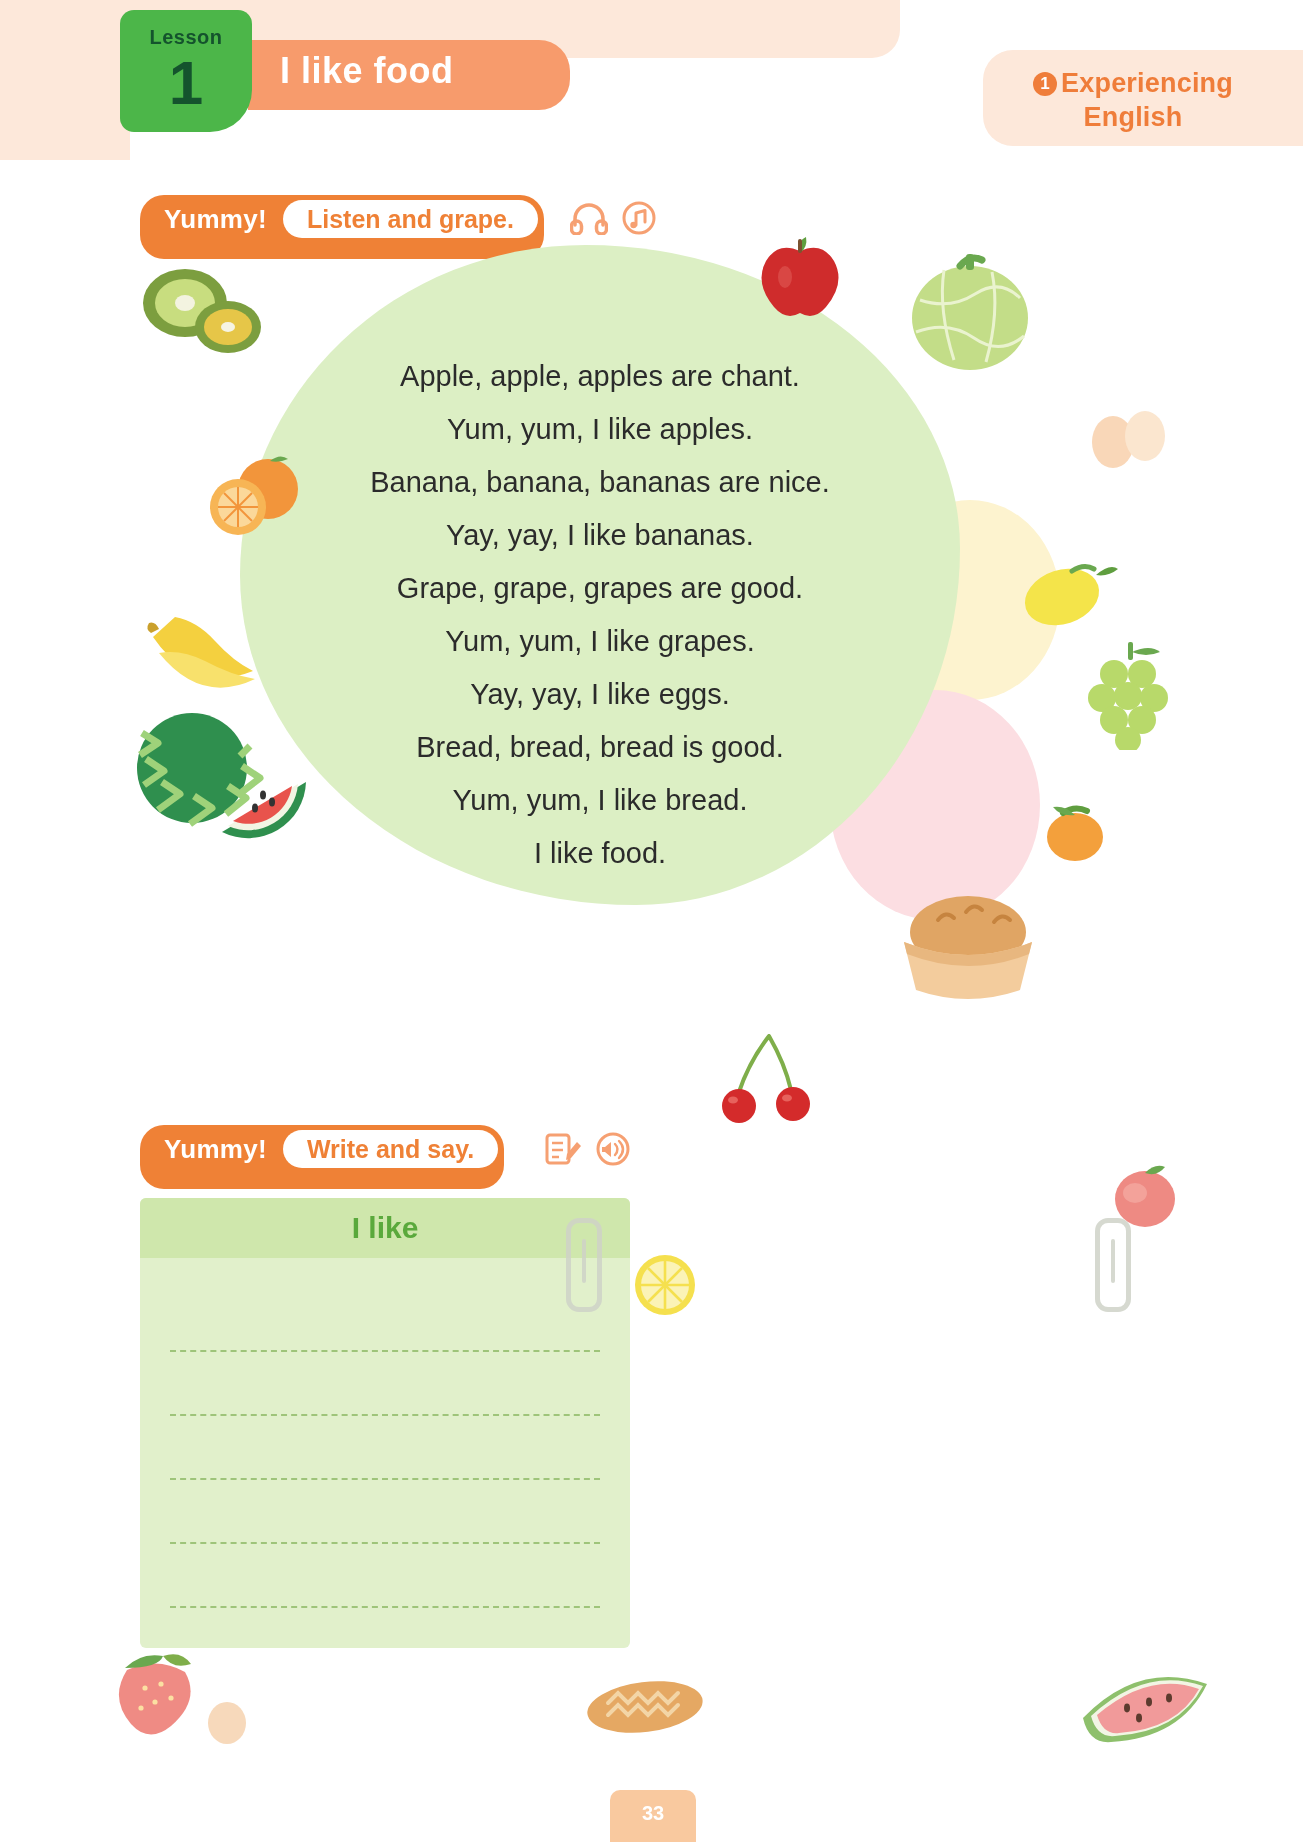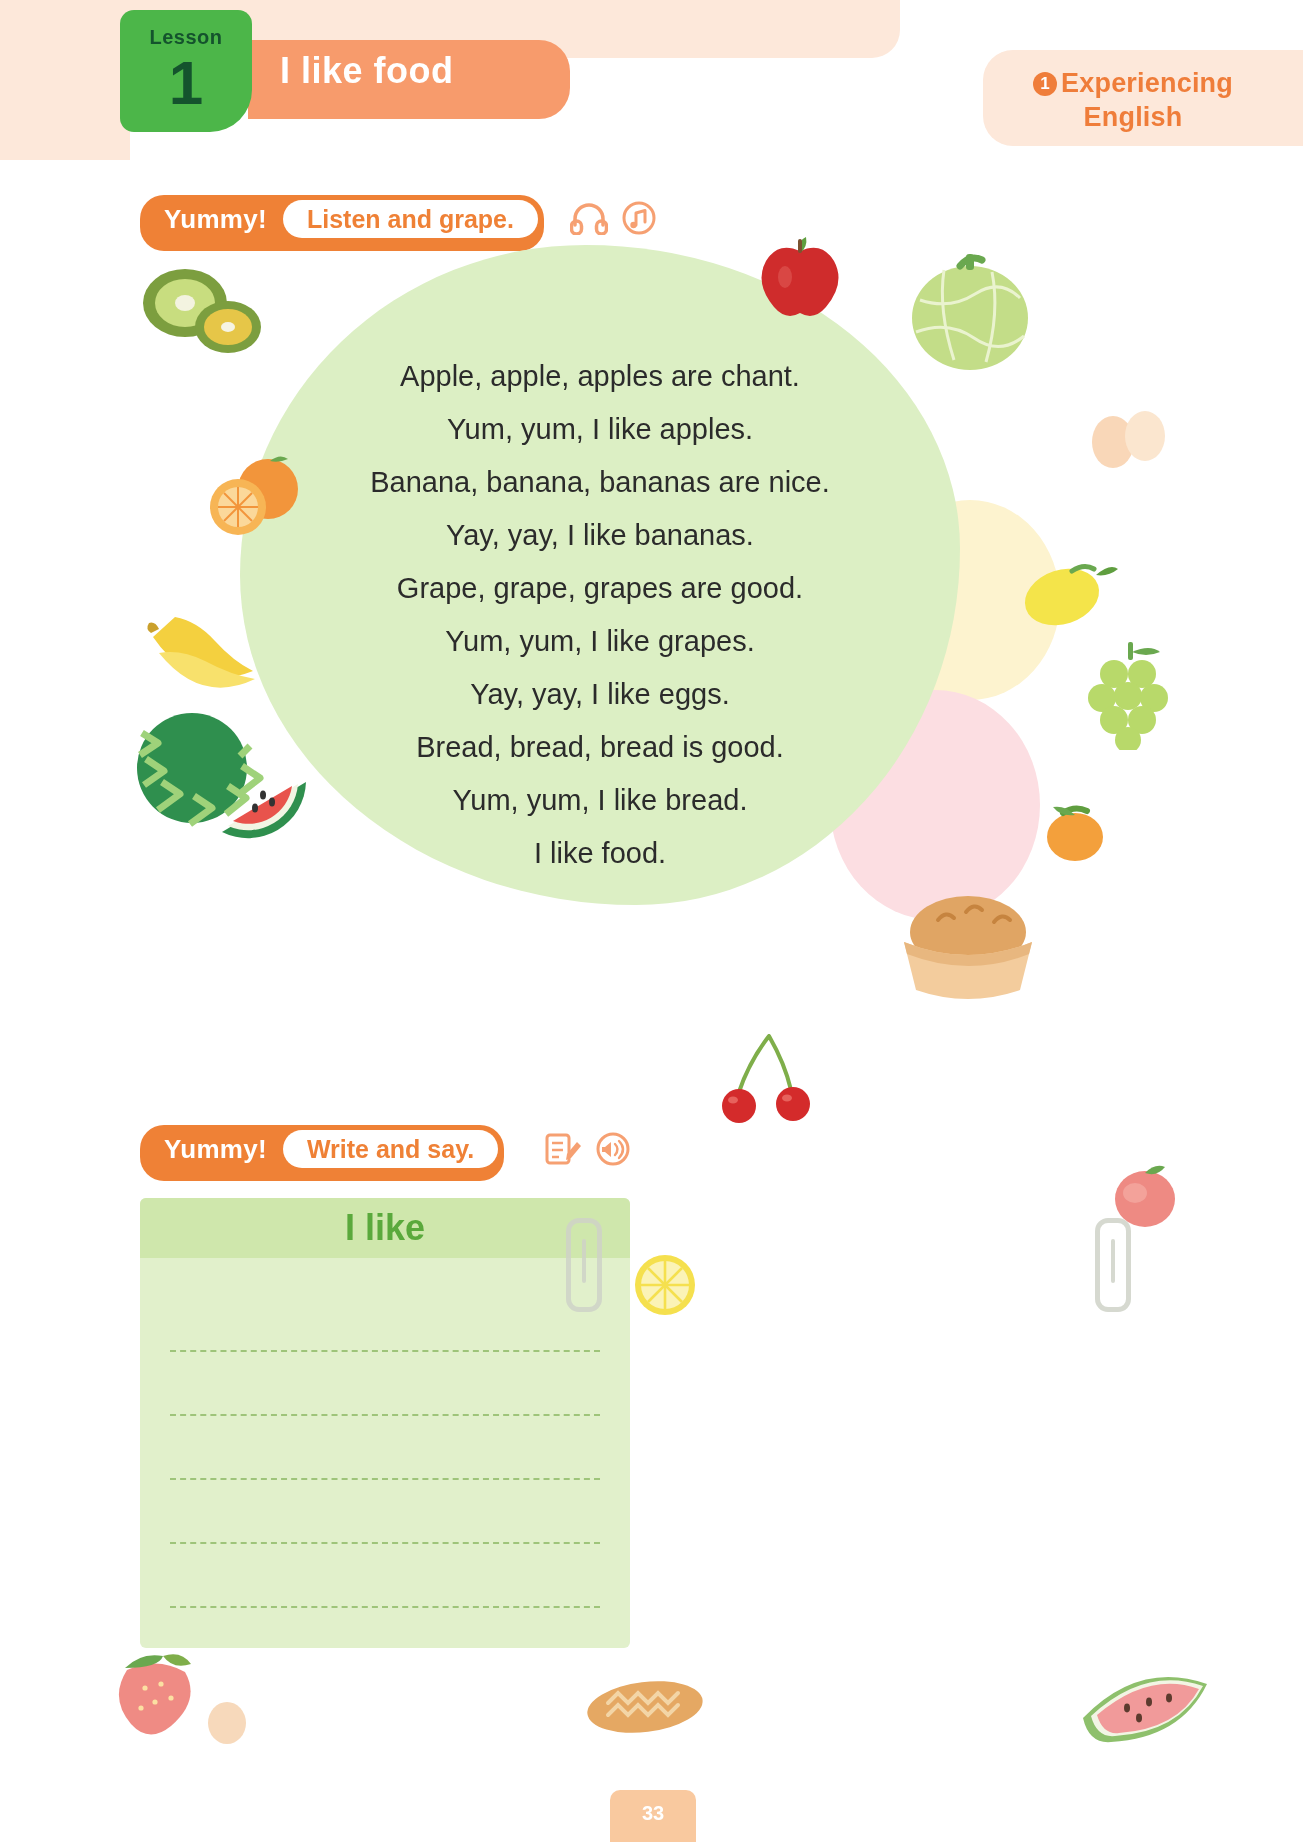--- a/index.html
+++ b/index.html
@@ -108,38 +108,38 @@
     left: 248px;
     top: 40px;
     height: 62px;
     min-width: 250px;
     background: #f79b6c;
     border-radius: 0 31px 31px 0;
     color: #fff;
     font-size: 36px;
     font-weight: bold;
     line-height: 62px;
-    padding: 0 40px 17px 32px;
+    padding: 0 40px 8px 32px;
     letter-spacing: 0.5px;
   }
 
   
   .act {
     position: absolute;
     height: 48px;
   }
   .act-pill {
     position: absolute;
     left: 0; top: 0;
     height: 48px;
     background: #ef8136;
     border-radius: 24px;
     display: flex;
     align-items: center;
-    padding: 0 6px 8px 6px;
+    padding: 0 6px 16px 6px;
   }
   .act-yummy {
     color: #fff;
     font-size: 26px;
     font-weight: bold;
     padding: 0 16px 0 18px;
     letter-spacing: 0.3px;
   }
   .act-inner {
     background: #ffffff;
@@ -206,21 +206,21 @@
 
   
   .card {
     position: absolute;
     border-radius: 6px;
     overflow: hidden;
   }
   .card-head {
     height: 60px;
     text-align: center;
-    font-size: 36px;
+    font-size: 30px;
     font-weight: bold;
     line-height: 60px;
   }
   .card-left {
     left: 140px;
     top: 1198px;
     width: 490px;
     height: 450px;
     background: #e1f0cb;
   }

